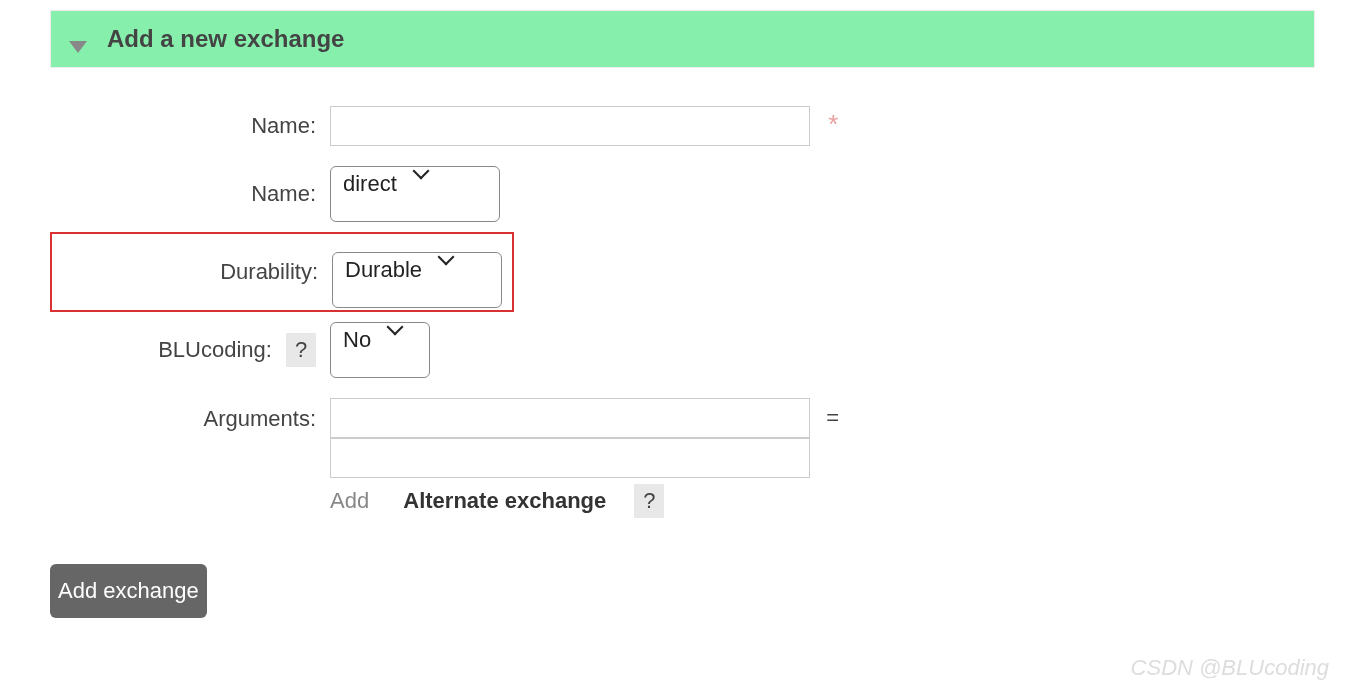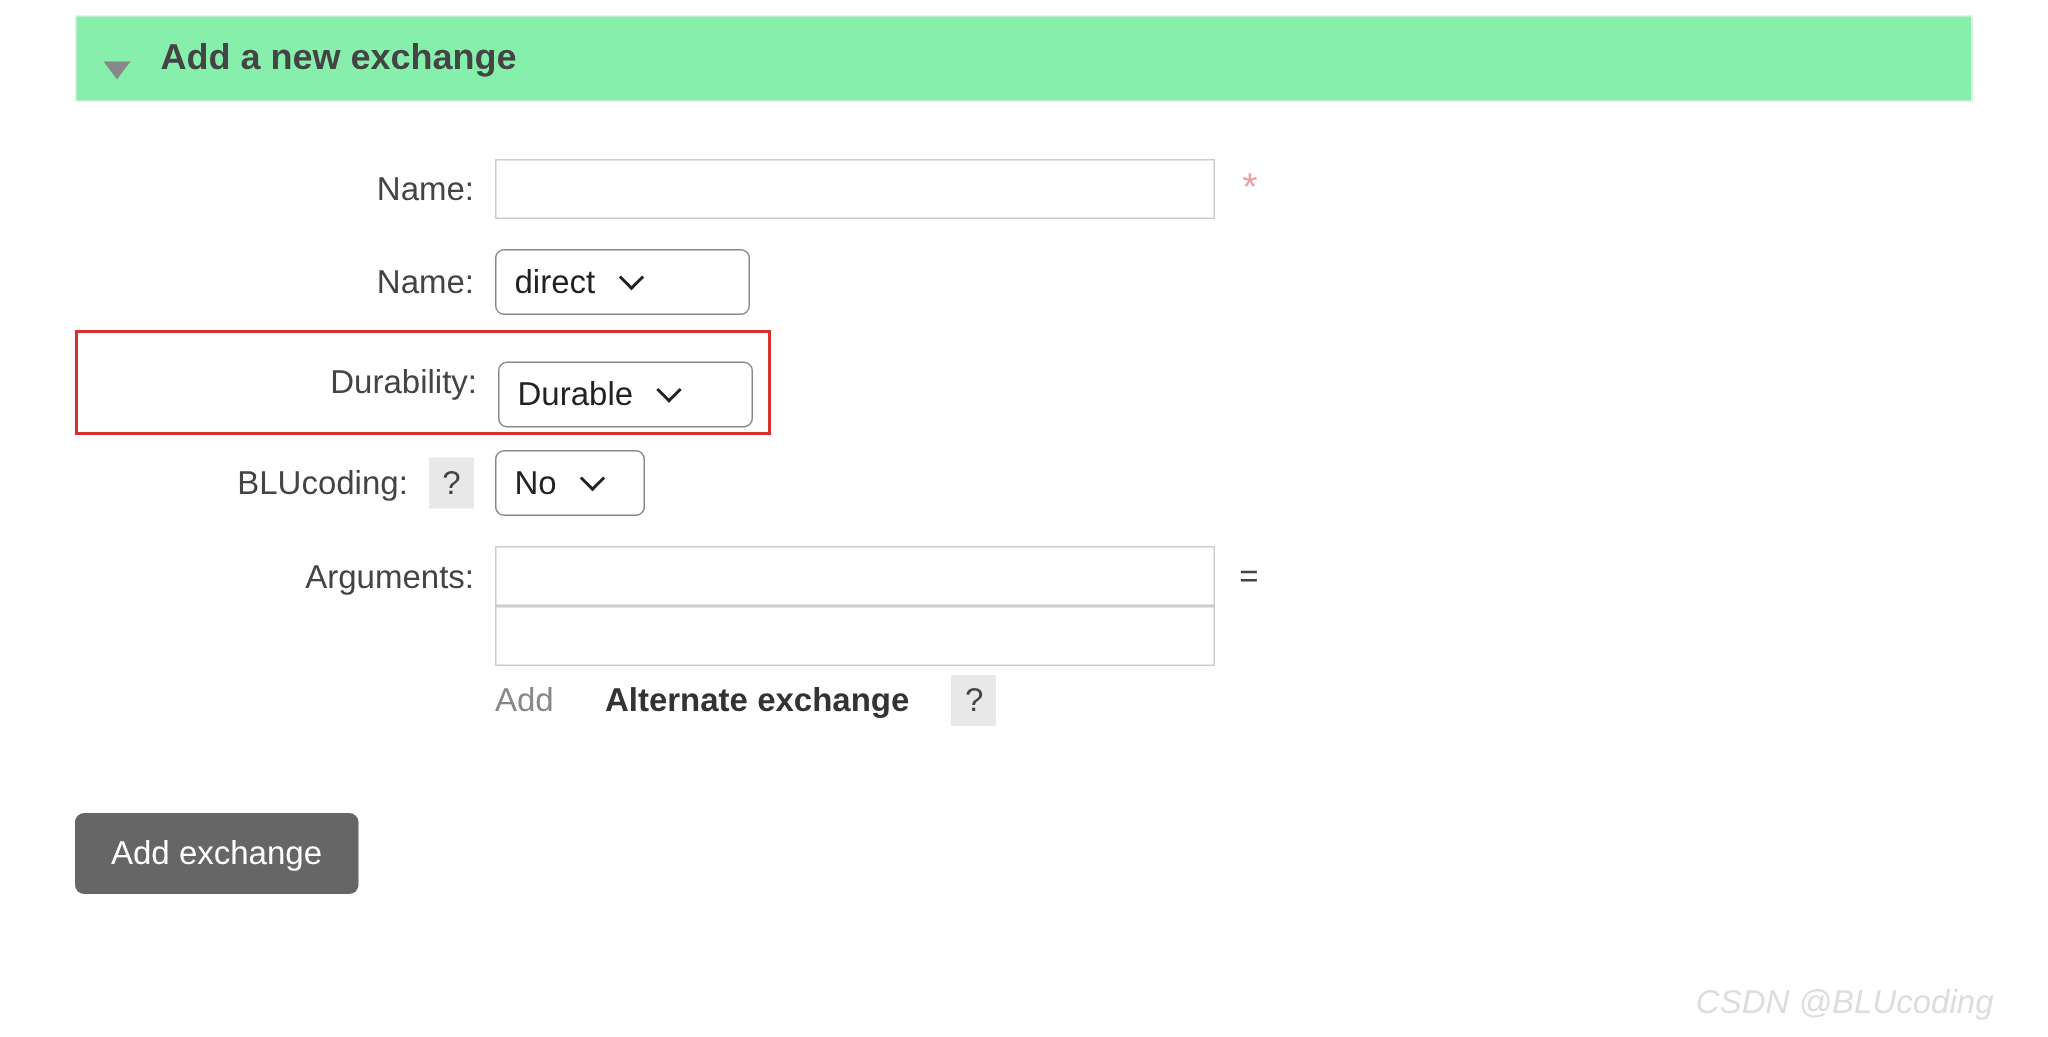--- a/index.html
+++ b/index.html
@@ -61,24 +61,23 @@
     }
     .text-input.wide { width: 480px; }
     .text-input.arg { width: 480px; }
     .text-input.argval { width: 480px; }
     .req-mark { color: #e8a0a0; margin-left: 12px; font-size: 26px; }
     .select-wrap {
       border: 1px solid #888;
       border-radius: 6px;
       padding: 4px 12px;
       display: inline-flex;
-      align-items: center;
       background: #fff;
       cursor: pointer;
-      height: 44px;
+      height: 56px;
     }
     .select-wrap .sel-text { margin-right: 18px; color: #222; }
     .sel-chev {
       display: inline-block;
       width: 12px; height: 12px;
       border-right: 2.5px solid #222;
       border-bottom: 2.5px solid #222;
       transform: rotate(45deg);
       margin-top: -6px;
     }
@@ -93,25 +92,25 @@
     .highlight-row .label-cell, .highlight-row .input-cell { padding-top:16px; padding-bottom:0; }
     .eq-sign { margin: 0 10px; color: #444; }
     .args-extra { padding-top: 6px; }
     .add-link { color: #888; margin-right: 28px; cursor: pointer; }
     .alt-ex { font-weight: bold; color: #333; margin-right: 14px; cursor: pointer; margin-top: 32px; }
     .submit-btn {
       background: #666;
       color: #fff;
       border: none;
       border-radius: 6px;
-      padding: 14px 24px;
+      padding: 14px 8px;
       font-size: 22px;
       font-family: inherit;
       cursor: pointer;
-      margin-top: 48px;
+      margin-top: 36px;
     }
     .watermark {
       position: fixed;
       right: 36px; bottom: 10px;
       color: #ddd;
       font-style: italic;
       font-size: 22px;
       pointer-events: none;
     }
   </style>

